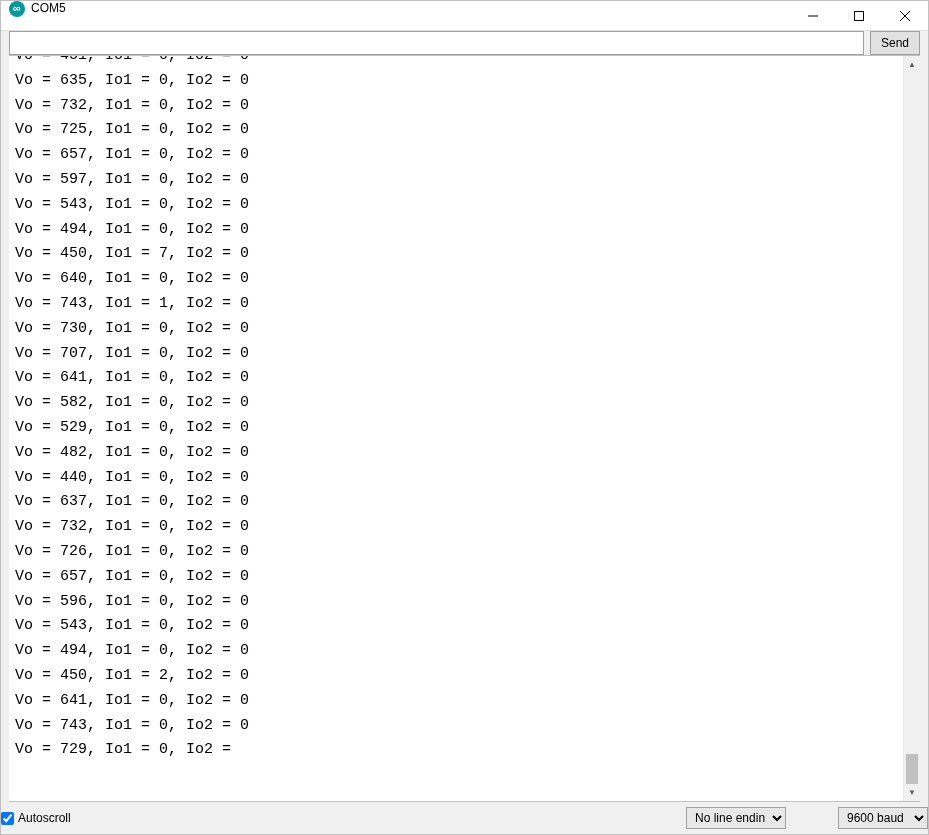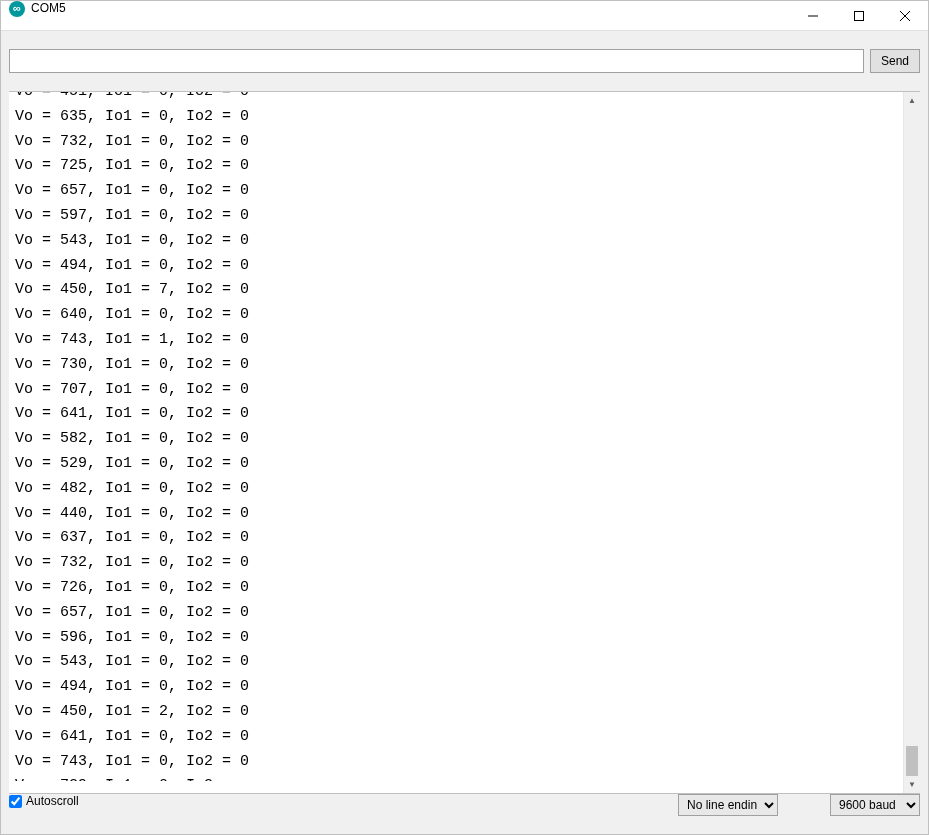--- a/index.html
+++ b/index.html
@@ -67,21 +67,21 @@
     }
     .win-btn svg {
       width: 10px;
       height: 10px;
       stroke: #000;
       stroke-width: 1;
       fill: none;
     }
     .input-row {
       display: flex;
-      padding: 18px 8px;
+      padding: 0 8px;
       gap: 6px;
       background: #f0f0f0;
     }
     .serial-input {
       flex: 1;
       height: 24px;
       border: 1px solid #a0a0a0;
       background: #fff;
       padding: 0 4px;
       font-family: inherit;
@@ -137,24 +137,24 @@
     }
     .scroll-thumb {
       position: absolute;
       left: 2px;
       right: 2px;
       bottom: 0;
       height: 30px;
       background: #c0c0c0;
     }
     .statusbar {
-      height: 40px;
-      display: flex;
-      align-items: flex-start;
-      padding: 0 8px;
+      height: 32px;
+      display: flex;
+      align-items: center;
+      padding: 0 0;
       gap: 8px;
       background: #f0f0f0;
     }
     .autoscroll-wrap {
       display: flex;
       align-items: center;
       gap: 4px;
       flex: 1;
     }
     .select-box {

